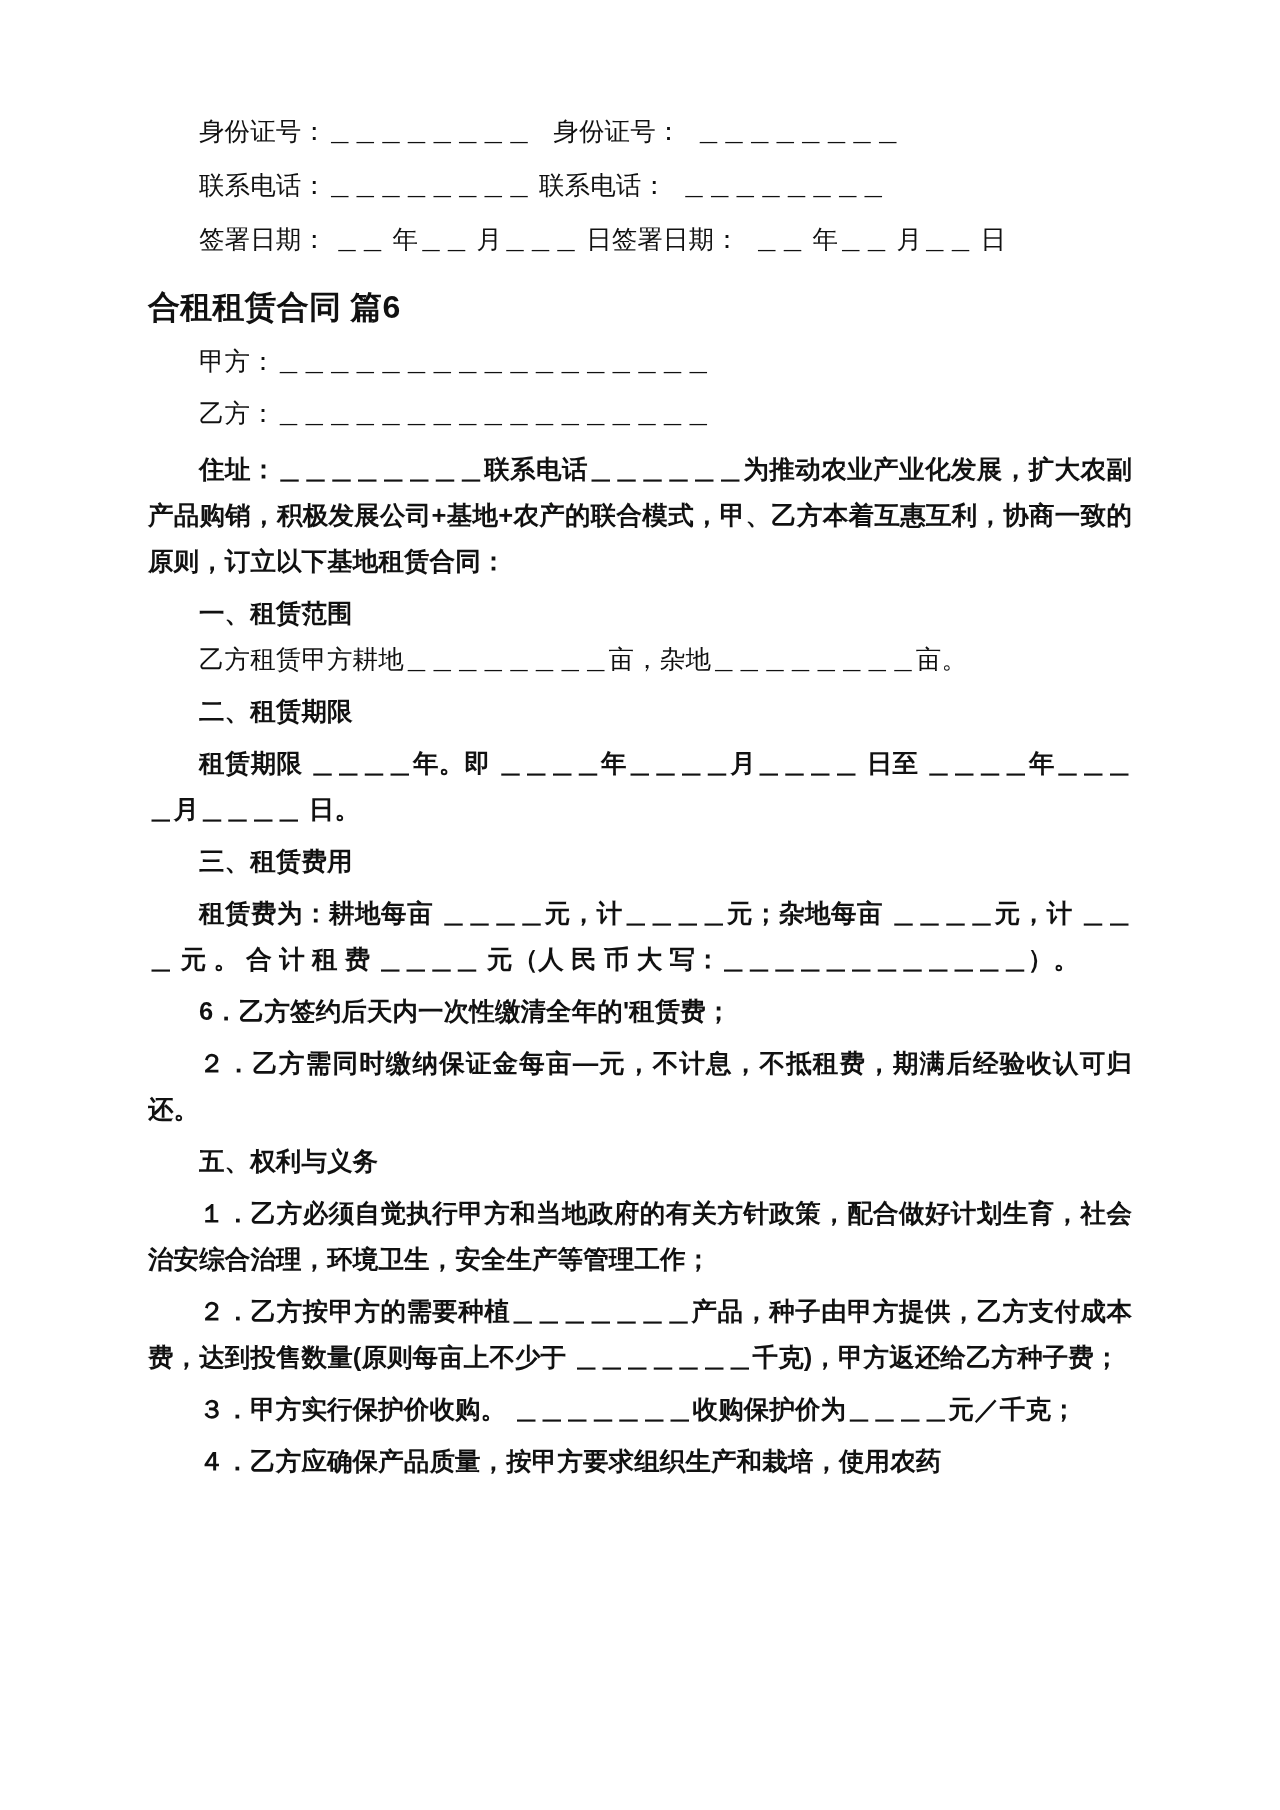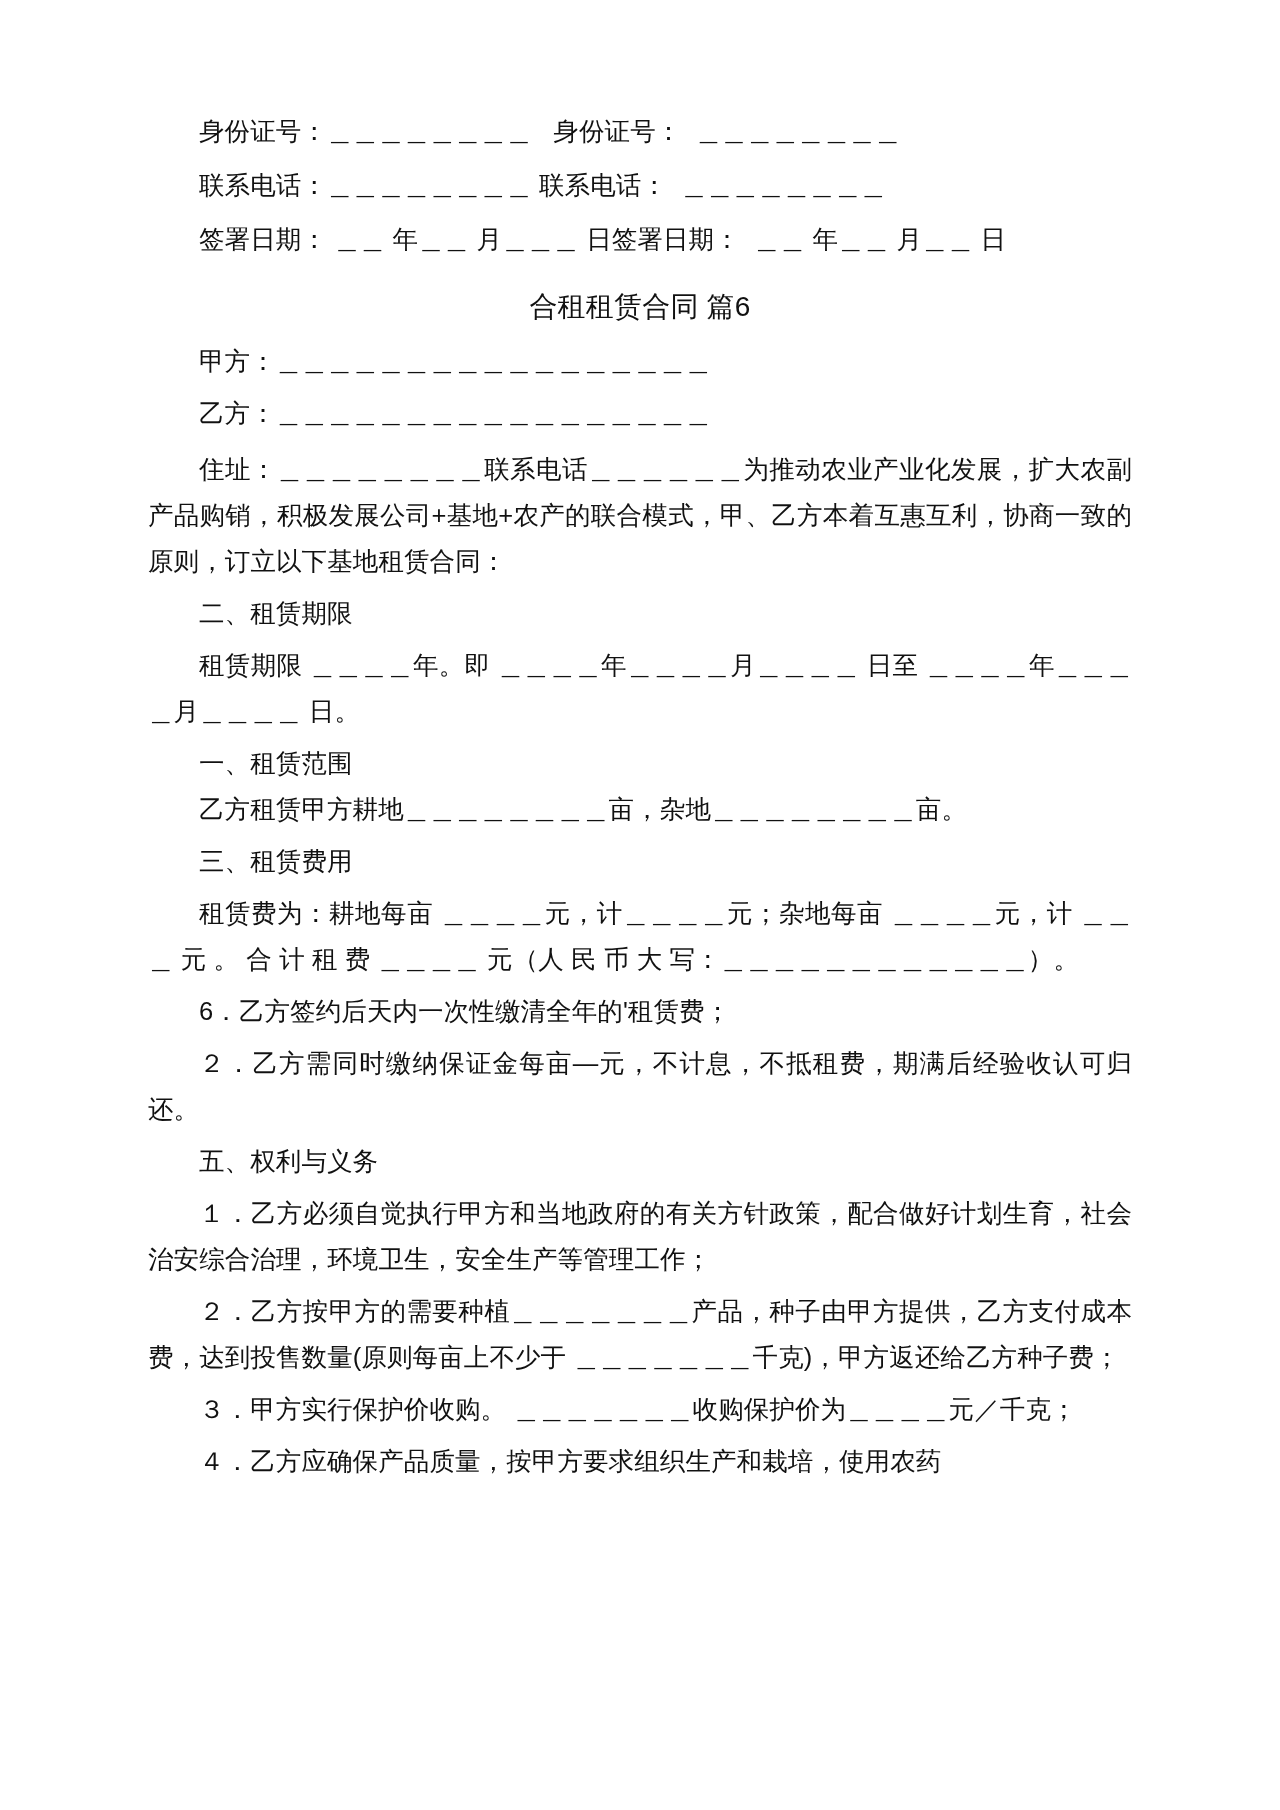--- a/index.html
+++ b/index.html
@@ -54,28 +54,28 @@
     margin: 0;
     text-indent: 2em;
     line-height: 54px;
     white-space: pre;
     text-align: left;
   }
 
   
   .doc-heading {
     margin: 16px 0 4px 0;
-    font-size: 28px;
+    font-size: 32px;
     line-height: 50px;
-    font-weight: normal;
+    font-weight: bold;
     letter-spacing: 0.2px;
-    text-align: center;
+    text-align: left;
   }
 
-  .gap-sm { margin-top: 6px; }
+  .gap-sm { margin-top: 6px; font-weight: bold; }
 </style>
 </head>
 <body>
 
 <div class="page">
   <div class="doc-body">
 
     <div>
       <p class="sig-row">身份证号：＿＿＿＿＿＿＿＿   身份证号：  ＿＿＿＿＿＿＿＿</p>
       <p class="sig-row">联系电话：＿＿＿＿＿＿＿＿ 联系电话：  ＿＿＿＿＿＿＿＿</p>
@@ -85,27 +85,27 @@
     <h2 class="doc-heading">合租租赁合同 篇6</h2>
 
     <div>
       <p class="p indent loose">甲方：＿＿＿＿＿＿＿＿＿＿＿＿＿＿＿＿＿</p>
       <p class="p indent loose">乙方：＿＿＿＿＿＿＿＿＿＿＿＿＿＿＿＿＿</p>
     </div>
 
     <p class="p indent gap-sm">住址：＿＿＿＿＿＿＿＿联系电话＿＿＿＿＿＿为推动农业产业化发展，扩大农副产品购销，积极发展公司+基地+农产的联合模式，甲、乙方本着互惠互利，协商一致的原则，订立以下基地租赁合同：</p>
 
     <div>
-      <p class="p indent nojust gap-sm">二、租赁期限</p>
-      <p class="p indent gap-sm">租赁期限 ＿＿＿＿年。即 ＿＿＿＿年＿＿＿＿月＿＿＿＿ 日至 ＿＿＿＿年＿＿＿＿月＿＿＿＿ 日。</p>
+      <p class="p indent nojust gap-sm">一、租赁范围</p>
+      <p class="p indent">乙方租赁甲方耕地＿＿＿＿＿＿＿＿亩，杂地＿＿＿＿＿＿＿＿亩。</p>
     </div>
 
     <div>
-      <p class="p indent nojust gap-sm">一、租赁范围</p>
-      <p class="p indent">乙方租赁甲方耕地＿＿＿＿＿＿＿＿亩，杂地＿＿＿＿＿＿＿＿亩。</p>
+      <p class="p indent nojust gap-sm">二、租赁期限</p>
+      <p class="p indent gap-sm">租赁期限 ＿＿＿＿年。即 ＿＿＿＿年＿＿＿＿月＿＿＿＿ 日至 ＿＿＿＿年＿＿＿＿月＿＿＿＿ 日。</p>
     </div>
 
     <div>
       <p class="p indent nojust gap-sm">三、租赁费用</p>
       <p class="p indent gap-sm">租赁费为：耕地每亩 ＿＿＿＿元，计＿＿＿＿元；杂地每亩 ＿＿＿＿元，计 ＿＿＿ 元 。 合 计 租 费 ＿＿＿＿ 元（人 民 币 大 写：＿＿＿＿＿＿＿＿＿＿＿＿）。</p>
     </div>
 
     <div>
       <p class="p indent gap-sm">6．乙方签约后天内一次性缴清全年的'租赁费；</p>
       <p class="p indent gap-sm">２．乙方需同时缴纳保证金每亩—元，不计息，不抵租费，期满后经验收认可归还。</p>

